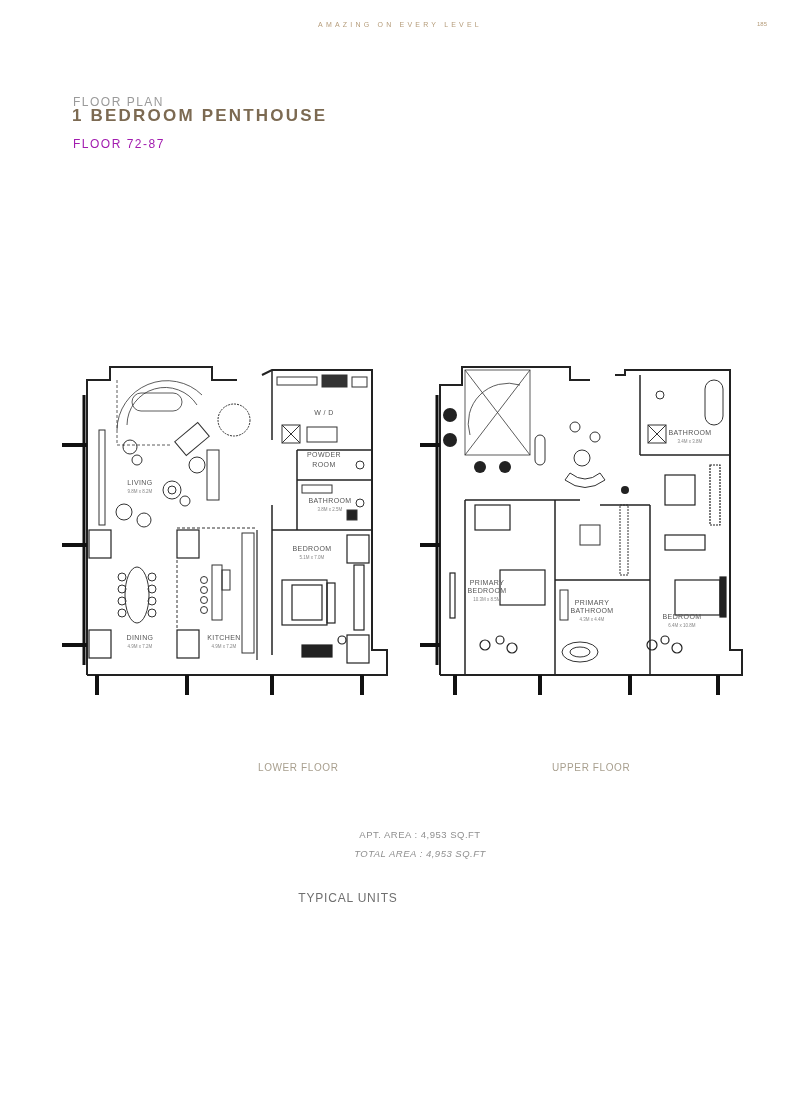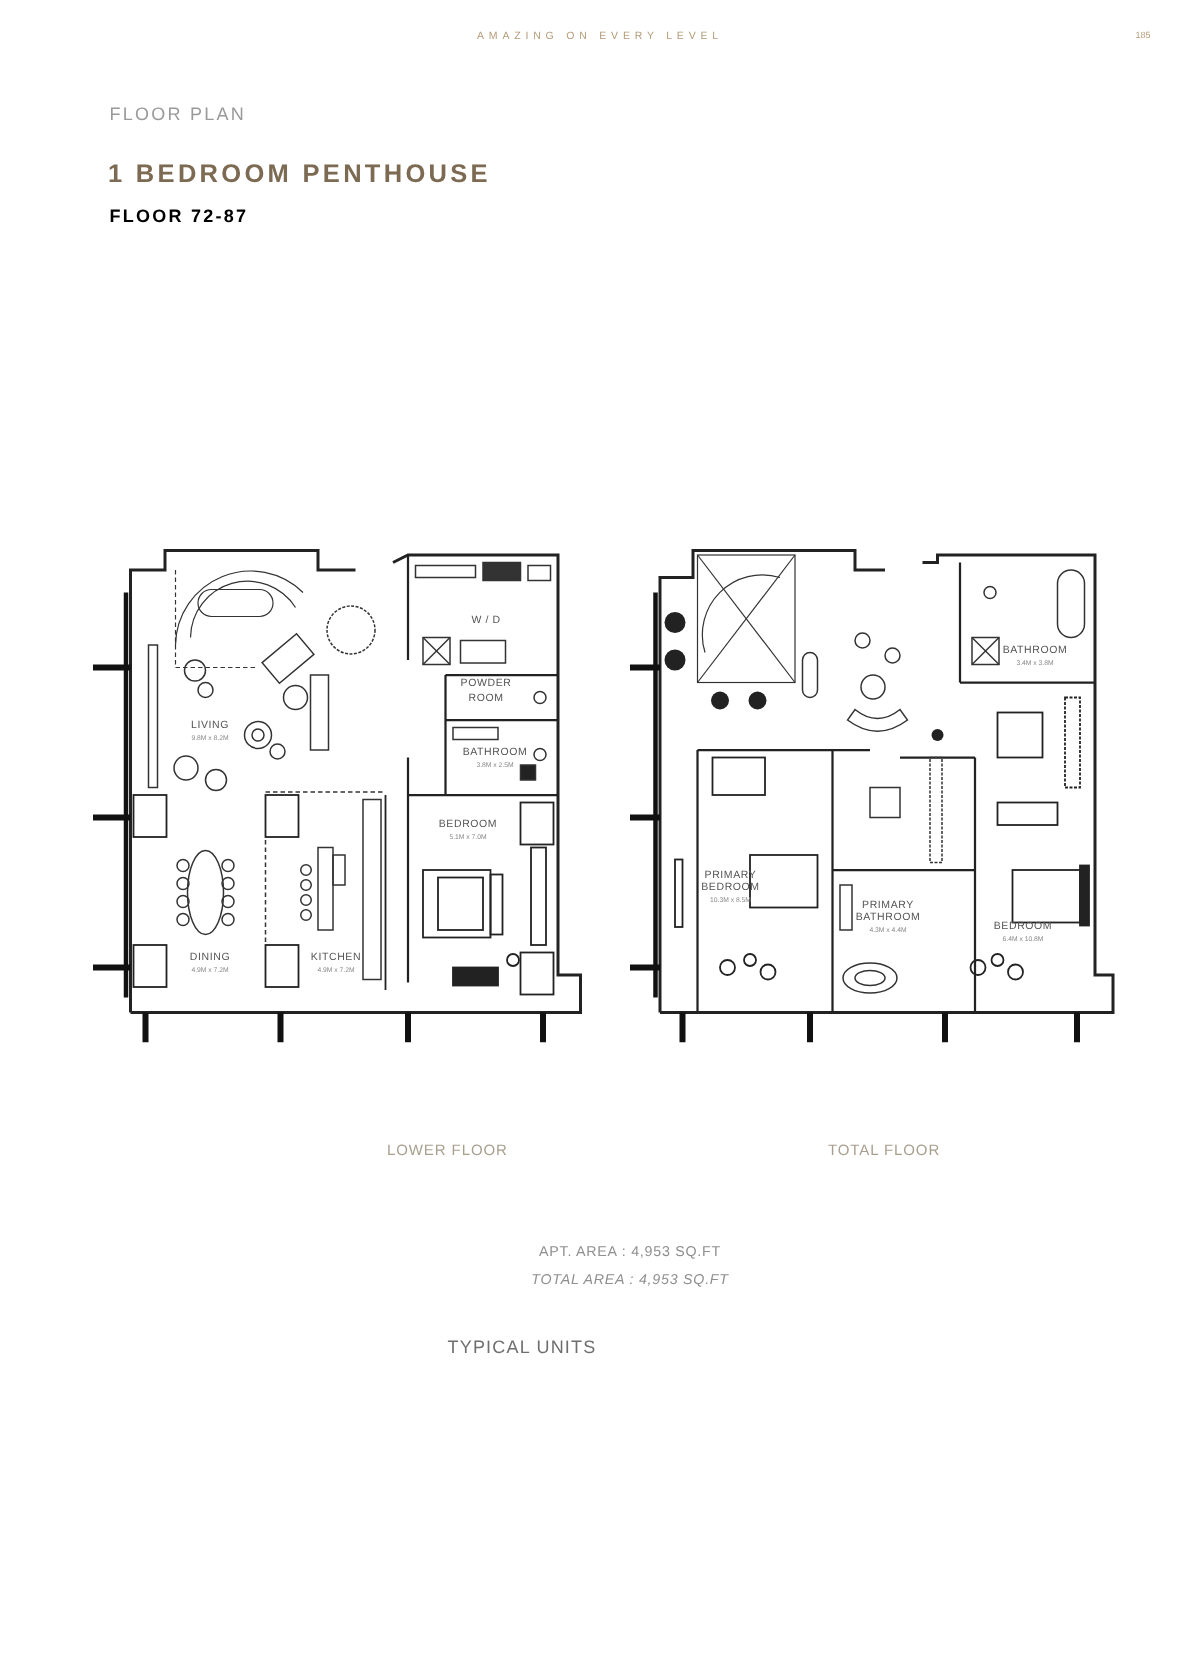--- a/index.html
+++ b/index.html
@@ -1,21 +1,21 @@
 <!DOCTYPE html>
 <html><head>
 <meta charset="utf-8">
 <style>
   html, body { margin: 0; padding: 0; background: #ffffff; }
   body { width: 800px; height: 1104px; position: relative; overflow: hidden; font-family: "Liberation Sans", sans-serif; }
   .header-tag { position: absolute; top: 21px; left: 0; width: 800px; text-align: center; font-size: 7px; letter-spacing: 3.2px; color: #b59c7a; }
   .page-num { position: absolute; top: 21px; right: 33px; font-size: 6px; color: #b59c7a; }
-  .eyebrow { position: absolute; left: 73px; top: 69px; font-size: 12px; letter-spacing: 1.5px; color: #9a9a9a; }
+  .eyebrow { position: absolute; left: 73px; top: 95px; font-size: 12px; letter-spacing: 1.5px; color: #9a9a9a; }
   .title { position: absolute; left: 72px; top: 106px; font-size: 17px; font-weight: bold; letter-spacing: 2.2px; color: #7c6a52; }
-  .subtitle { position: absolute; left: 73px; top: 137px; font-size: 12px; letter-spacing: 1.5px; color: #000000; font-weight: bold; }
+  .subtitle { position: absolute; left: 73px; top: 137px; font-size: 12px; letter-spacing: 1.5px; color: #a21caf; }
   .plan { position: absolute; }
   .plan-lower { left: 62px; top: 355px; width: 330px; height: 340px; }
   .plan-upper { left: 420px; top: 355px; width: 330px; height: 340px; }
   .plan svg { width: 100%; height: 100%; display: block; }
   .floor-label { position: absolute; top: 762px; font-size: 10px; letter-spacing: 0.6px; color: #a89f8e; }
   .lbl-lower { left: 216px; padding-left: 42px; }
   .lbl-upper { left: 552px; }
   .area { position: absolute; left: 0; width: 800px; text-align: center; font-size: 9.5px; letter-spacing: 0.5px; color: #8f8f8f; margin-left: 20px; }
   .area-apt { top: 829px; }
   .area-total { top: 848px; font-style: italic; }
@@ -245,17 +245,17 @@
     <text class="room-dim" x="67" y="246" text-anchor="middle">10.3M x 8.5M</text>
     <text class="room-name" x="172" y="250" text-anchor="middle">PRIMARY</text>
     <text class="room-name" x="172" y="258" text-anchor="middle">BATHROOM</text>
     <text class="room-dim" x="172" y="266" text-anchor="middle">4.3M x 4.4M</text>
     <text class="room-name" x="262" y="264" text-anchor="middle">BEDROOM</text>
     <text class="room-dim" x="262" y="272" text-anchor="middle">6.4M x 10.8M</text>
   </svg>
 </div>
 
 <div class="floor-label lbl-lower">LOWER FLOOR</div>
-<div class="floor-label lbl-upper">TOTAL FLOOR</div>
+<div class="floor-label lbl-upper">UPPER FLOOR</div>
 
 <div class="area area-apt">APT. AREA : 4,953 SQ.FT</div>
 <div class="area area-total">TOTAL AREA : 4,953 SQ.FT</div>
 <div class="typical">TYPICAL UNITS</div>
 
 </body></html>

